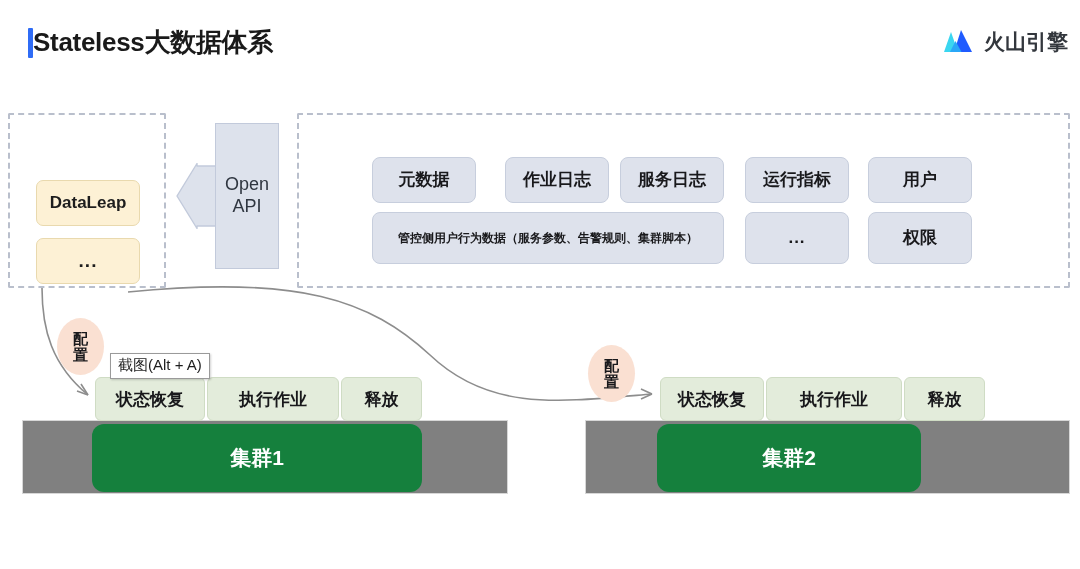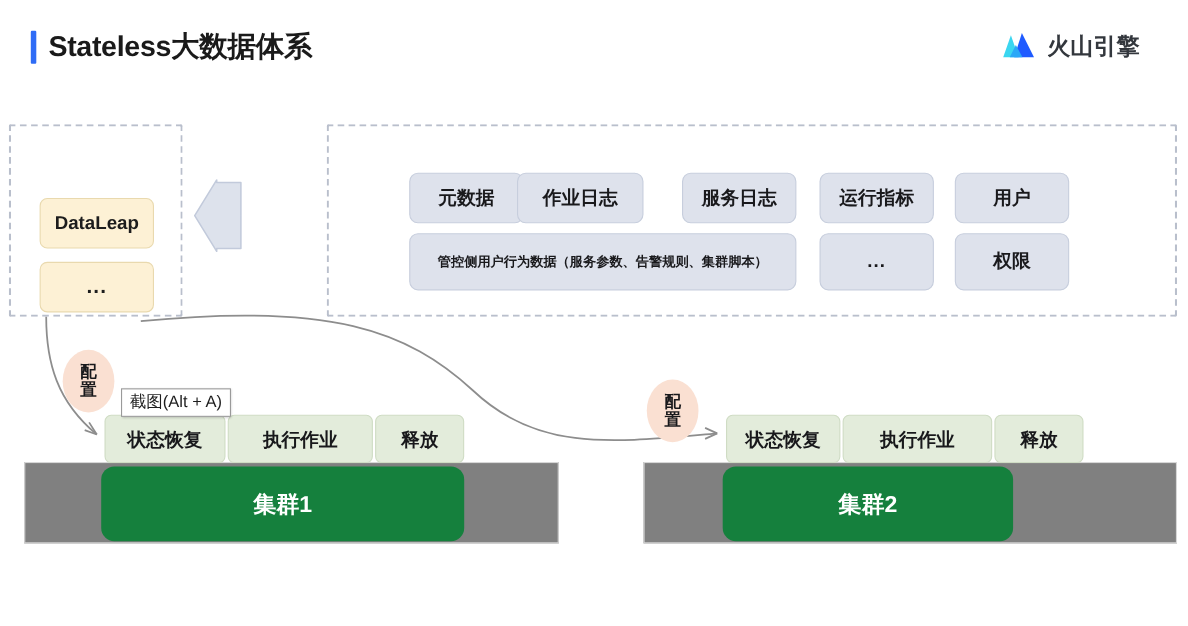--- a/index.html
+++ b/index.html
@@ -19,39 +19,38 @@
     overflow: hidden;
   }
 
   
   #title-bar {
     position: absolute;
     left: 28px;
     top: 25px;
     display: flex;
     align-items: center;
-    gap: 11px;
   }
   #title-accent {
     width: 5px;
     height: 30px;
     background: #2f6cf6;
     border-radius: 1px;
   }
   #title-text {
     font-size: 26px;
     font-weight: bold;
     color: #1a1a1a;
     letter-spacing: -0.3px;
     white-space: nowrap;
   }
 
   #brand {
     position: absolute;
-    right: 44px;
+    right: 12px;
     top: 28px;
     display: flex;
     align-items: center;
     gap: 9px;
   }
   #brand-text {
     font-size: 21px;
     font-weight: bold;
     color: #33373d;
     white-space: nowrap;
@@ -130,21 +129,21 @@
     font-weight: bold;
     color: #19191c;
     padding: 2px 4px;
     line-height: 1.25;
     margin-left: 34px;
   }
   .chip.dots { font-weight: bold; letter-spacing: 1px; }
 
   
   #chip-meta    { left: 338px; top: 157px; width: 104px; height: 46px; }
-  #chip-joblog  { left: 436px; top: 157px; width: 115px; height: 46px; }
+  #chip-joblog  { left: 471px; top: 157px; width: 104px; height: 46px; }
   #chip-svclog  { left: 586px; top: 157px; width: 104px; height: 46px; }
   #chip-metrics { left: 711px; top: 157px; width: 104px; height: 46px; }
   #chip-user    { left: 834px; top: 157px; width: 104px; height: 46px; }
   
   #chip-behavior{ left: 338px; top: 212px; width: 352px; height: 52px; font-size: 12px; }
   #chip-more    { left: 711px; top: 212px; width: 104px; height: 52px; }
   #chip-perm    { left: 834px; top: 212px; width: 104px; height: 52px; }
 
   
   .config-bubble {
@@ -264,20 +263,24 @@
   <div class="cream-box" id="cream-1">
     <span>DataLeap</span>
   </div>
   <div class="cream-box" id="cream-2">
     <span class="dots">...</span>
   </div>
 
   <svg id="openapi-arrow" viewBox="0 0 44 66">
     <path d="M43 3 L21 3 L21 0.5 L1 33 L21 65.5 L21 63 L43 63 Z" fill="#dde2ec" stroke="#c2cadb" stroke-width="1.4" stroke-linejoin="round"></path>
   </svg>
+  <div id="openapi-rect">
+    <span>Open</span>
+    <span>API</span>
+  </div>
 
   <div class="chip" id="chip-meta">
     <span>元数据</span>
   </div>
   <div class="chip" id="chip-joblog">
     <span>作业日志</span>
   </div>
   <div class="chip" id="chip-svclog">
     <span>服务日志</span>
   </div>

